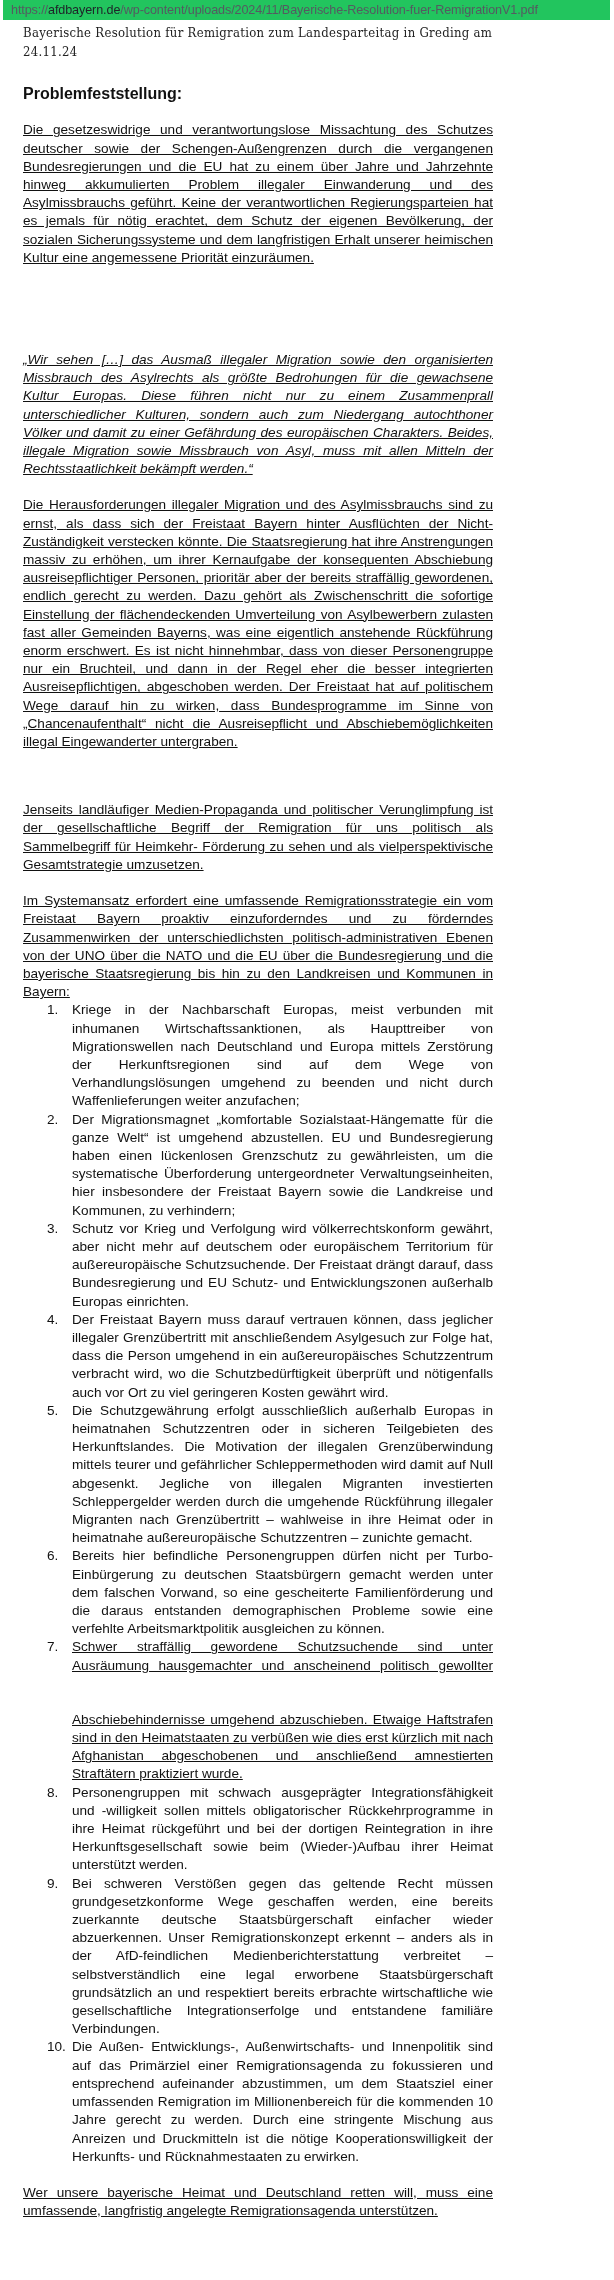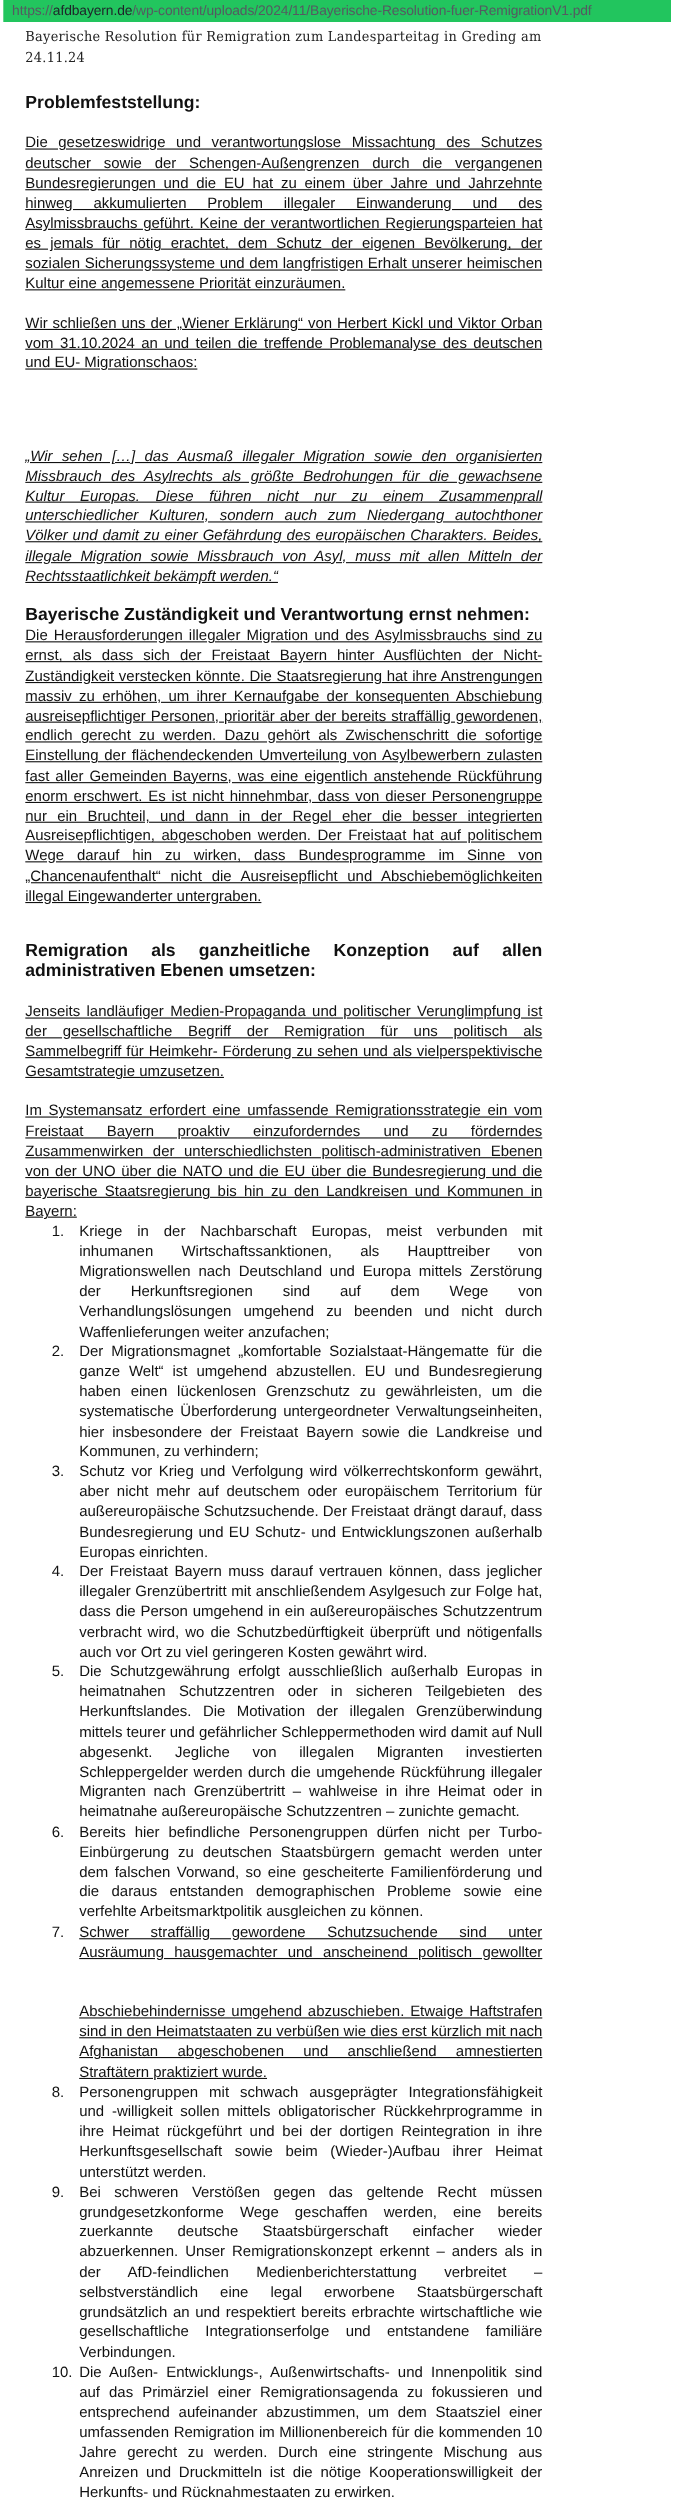--- a/index.html
+++ b/index.html
@@ -45,34 +45,31 @@
 </div>
 
 <div class="page">
   <div class="doc-title">Bayerische Resolution für Remigration zum Landesparteitag in Greding am 24.11.24</div>
 
   <section>
     <h2 class="section">Problemfeststellung:</h2>
     <div class="gap-lg"></div>
     <p>Die gesetzeswidrige und verantwortungslose Missachtung des Schutzes deutscher sowie der Schengen-Außengrenzen durch die vergangenen Bundesregierungen und die EU hat zu einem über Jahre und Jahrzehnte hinweg akkumulierten Problem illegaler Einwanderung und des Asylmissbrauchs geführt. Keine der verantwortlichen Regierungsparteien hat es jemals für nötig erachtet, dem Schutz der eigenen Bevölkerung, der sozialen Sicherungssysteme und dem langfristigen Erhalt unserer heimischen Kultur eine angemessene Priorität einzuräumen.</p>
     <div class="gap-lg"></div>
-    <p>Wir schließen uns der „Wiener Erklärung“ von Herbert Kickl und Viktor Orban vom 31.10.2024 an und teilen die treffende Problemanalyse des deutschen und EU- Migrationschaos:</p>
     <div class="gap-lg"></div>
     <p class="quote">„Wir sehen […] das Ausmaß illegaler Migration sowie den organisierten Missbrauch des Asylrechts als größte Bedrohungen für die gewachsene Kultur Europas. Diese führen nicht nur zu einem Zusammenprall unterschiedlicher Kulturen, sondern auch zum Niedergang autochthoner Völker und damit zu einer Gefährdung des europäischen Charakters. Beides, illegale Migration sowie Missbrauch von Asyl, muss mit allen Mitteln der Rechtsstaatlichkeit bekämpft werden.“</p>
     <div class="gap-lg"></div>
   </section>
 
   <section>
-    <h2 class="section">Bayerische Zuständigkeit und Verantwortung ernst nehmen:</h2>
     <p>Die Herausforderungen illegaler Migration und des Asylmissbrauchs sind zu ernst, als dass sich der Freistaat Bayern hinter Ausflüchten der Nicht-Zuständigkeit verstecken könnte. Die Staatsregierung hat ihre Anstrengungen massiv zu erhöhen, um ihrer Kernaufgabe der konsequenten Abschiebung ausreisepflichtiger Personen, prioritär aber der bereits straffällig gewordenen, endlich gerecht zu werden. Dazu gehört als Zwischenschritt die sofortige Einstellung der flächendeckenden Umverteilung von Asylbewerbern zulasten fast aller Gemeinden Bayerns, was eine eigentlich anstehende Rückführung enorm erschwert. Es ist nicht hinnehmbar, dass von dieser Personengruppe nur ein Bruchteil, und dann in der Regel eher die besser integrierten Ausreisepflichtigen, abgeschoben werden. Der Freistaat hat auf politischem Wege darauf hin zu wirken, dass Bundesprogramme im Sinne von „Chancenaufenthalt“ nicht die Ausreisepflicht und Abschiebemöglichkeiten illegal Eingewanderter untergraben.</p>
     <div class="gap-xl"></div>
   </section>
 
   <section>
-    <h2 class="section">Remigration als ganzheitliche Konzeption auf allen administrativen Ebenen umsetzen:</h2>
     <div class="gap-lg"></div>
     <p>Jenseits landläufiger Medien-Propaganda und politischer Verunglimpfung ist der gesellschaftliche Begriff der Remigration für uns politisch als Sammelbegriff für Heimkehr- Förderung zu sehen und als vielperspektivische Gesamtstrategie umzusetzen.</p>
     <div class="gap-lg"></div>
     <p>Im Systemansatz erfordert eine umfassende Remigrationsstrategie ein vom Freistaat Bayern proaktiv einzuforderndes und zu förderndes Zusammenwirken der unterschiedlichsten politisch-administrativen Ebenen von der UNO über die NATO und die EU über die Bundesregierung und die bayerische Staatsregierung bis hin zu den Landkreisen und Kommunen in Bayern:</p>
 
     <ol class="demands">
       <li><span class="num">1.</span><span>Kriege in der Nachbarschaft Europas, meist verbunden mit inhumanen Wirtschaftssanktionen, als Haupttreiber von Migrationswellen nach Deutschland und Europa mittels Zerstörung der Herkunftsregionen sind auf dem Wege von Verhandlungslösungen umgehend zu beenden und nicht durch Waffenlieferungen weiter anzufachen;</span></li>
       <li><span class="num">2.</span><span>Der Migrationsmagnet „komfortable Sozialstaat-Hängematte für die ganze Welt“ ist umgehend abzustellen. EU und Bundesregierung haben einen lückenlosen Grenzschutz zu gewährleisten, um die systematische Überforderung untergeordneter Verwaltungseinheiten, hier insbesondere der Freistaat Bayern sowie die Landkreise und Kommunen, zu verhindern;</span></li>
       <li><span class="num">3.</span><span>Schutz vor Krieg und Verfolgung wird völkerrechtskonform gewährt, aber nicht mehr auf deutschem oder europäischem Territorium für außereuropäische Schutzsuchende. Der Freistaat drängt darauf, dass Bundesregierung und EU Schutz- und Entwicklungszonen außerhalb Europas einrichten.</span></li>
       <li><span class="num">4.</span><span>Der Freistaat Bayern muss darauf vertrauen können, dass jeglicher illegaler Grenzübertritt mit anschließendem Asylgesuch zur Folge hat, dass die Person umgehend in ein außereuropäisches Schutzzentrum verbracht wird, wo die Schutzbedürftigkeit überprüft und nötigenfalls auch vor Ort zu viel geringeren Kosten gewährt wird.</span></li>

